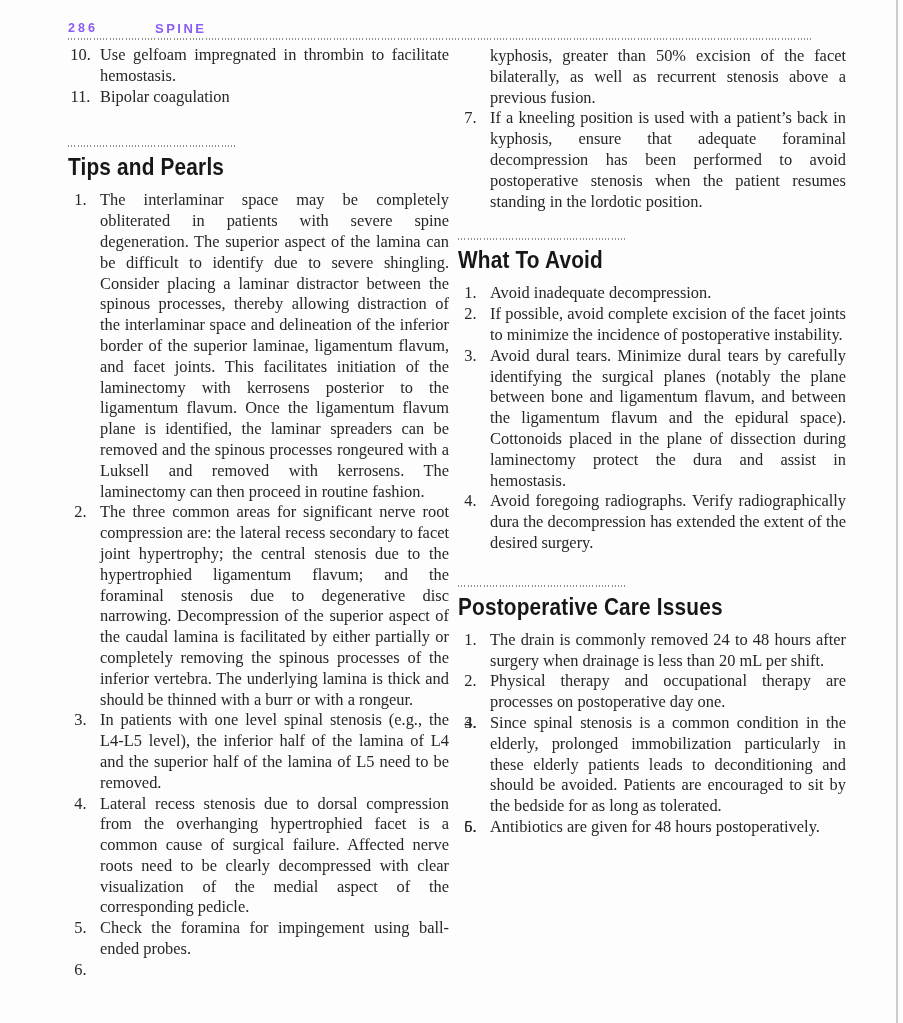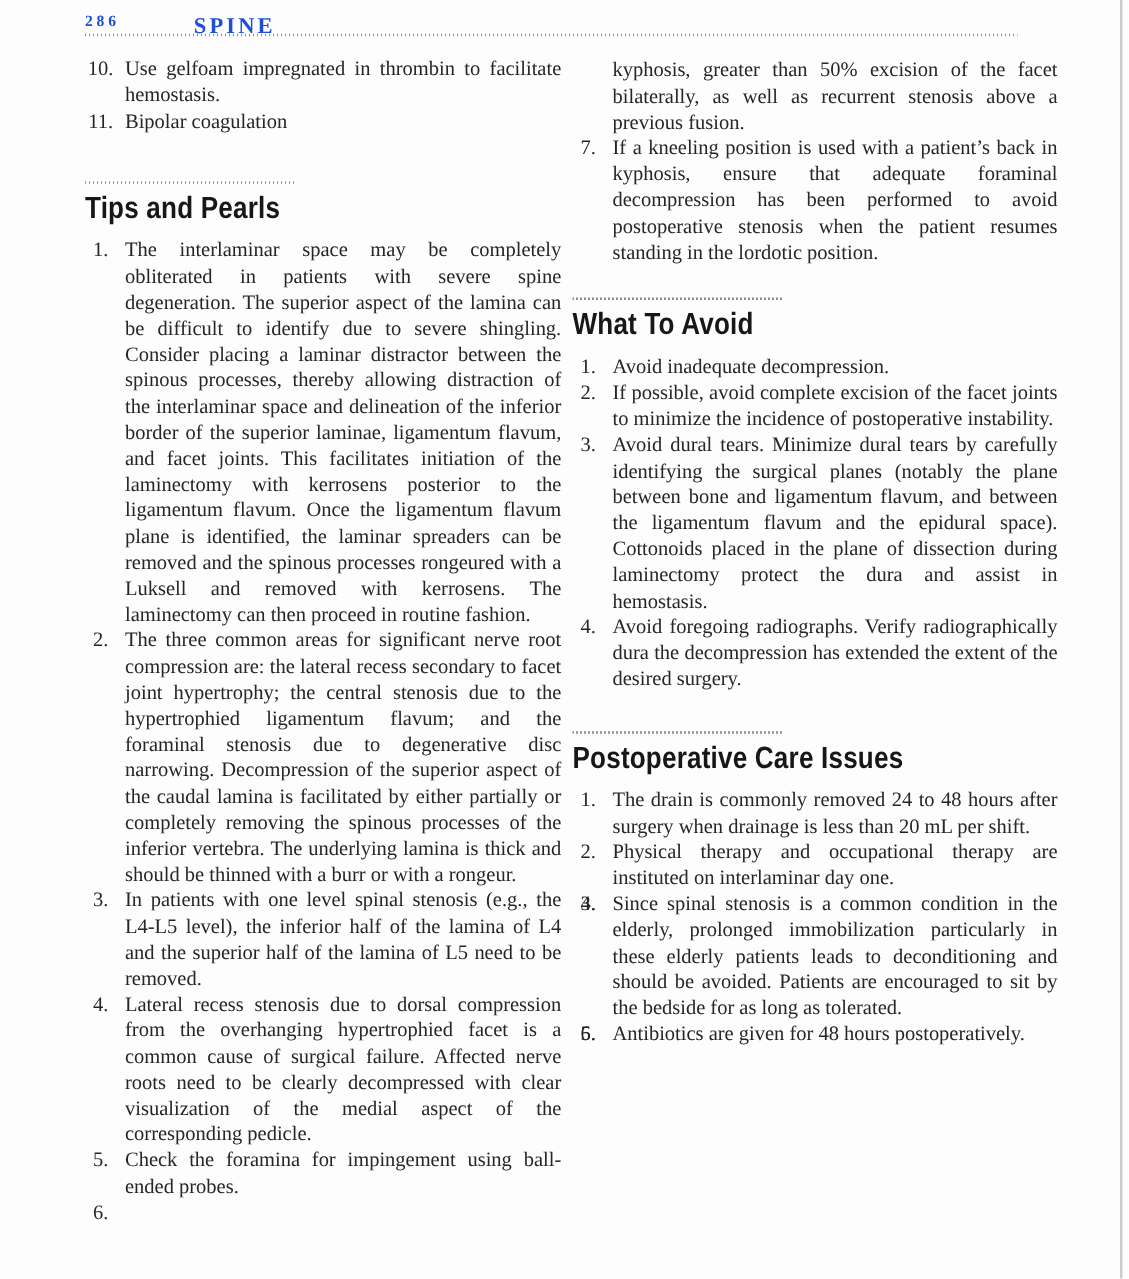--- a/index.html
+++ b/index.html
@@ -21,39 +21,39 @@
     left: 896px;
     top: 0;
     bottom: 0;
     width: 2px;
     background: #cccccc;
   }
   
   .pg-header {
     position: absolute;
     left: 68px;
-    top: 8px;
+    top: 19px;
     width: 746px;
     height: 24px;
-    font-family: Liberation Serif, serif;
+    font-family: Liberation Sans, sans-serif;
     font-weight: 700;
-    color: #1d4ed8;
+    color: #8b5cf6;
   }
   .pg-number {
     position: absolute;
     left: 0;
     top: 2px;
     font-size: 12.5px;
     letter-spacing: 3px;
   }
   .running-head {
     position: absolute;
     left: 87px;
     top: 2px;
-    font-size: 18px;
+    font-size: 13px;
     letter-spacing: 2.5px;
   }
   .dotted-rule {
     background-image: repeating-linear-gradient(90deg,
       #8f8f8f 0, #8f8f8f 1px, transparent 1px, transparent 3.2px);
     height: 2px;
   }
   .head-rule {
     position: absolute;
     left: 0;
@@ -223,21 +223,21 @@
       <h2 class="sec-title">Postoperative Care Issues</h2>
       <ol class="numlist">
 
           <li>
             <span class="num">1.</span>
             <span class="txt">The drain is commonly removed 24 to 48 hours after surgery when drainage is less than 20 mL per shift.</span>
           </li>
 
           <li>
             <span class="num">2.</span>
-            <span class="txt">Physical therapy and occupational therapy are instituted on interlaminar day one.</span>
+            <span class="txt">Physical therapy and occupational therapy are processes on postoperative day one.</span>
           </li>
 
           <li>
             <span class="num">3.</span>
           </li>
 
           <li>
             <span class="num">4.</span>
             <span class="txt">Since spinal stenosis is a common condition in the elderly, prolonged immobilization particularly in these elderly patients leads to deconditioning and should be avoided. Patients are encouraged to sit by the bedside for as long as tolerated.</span>
           </li>

